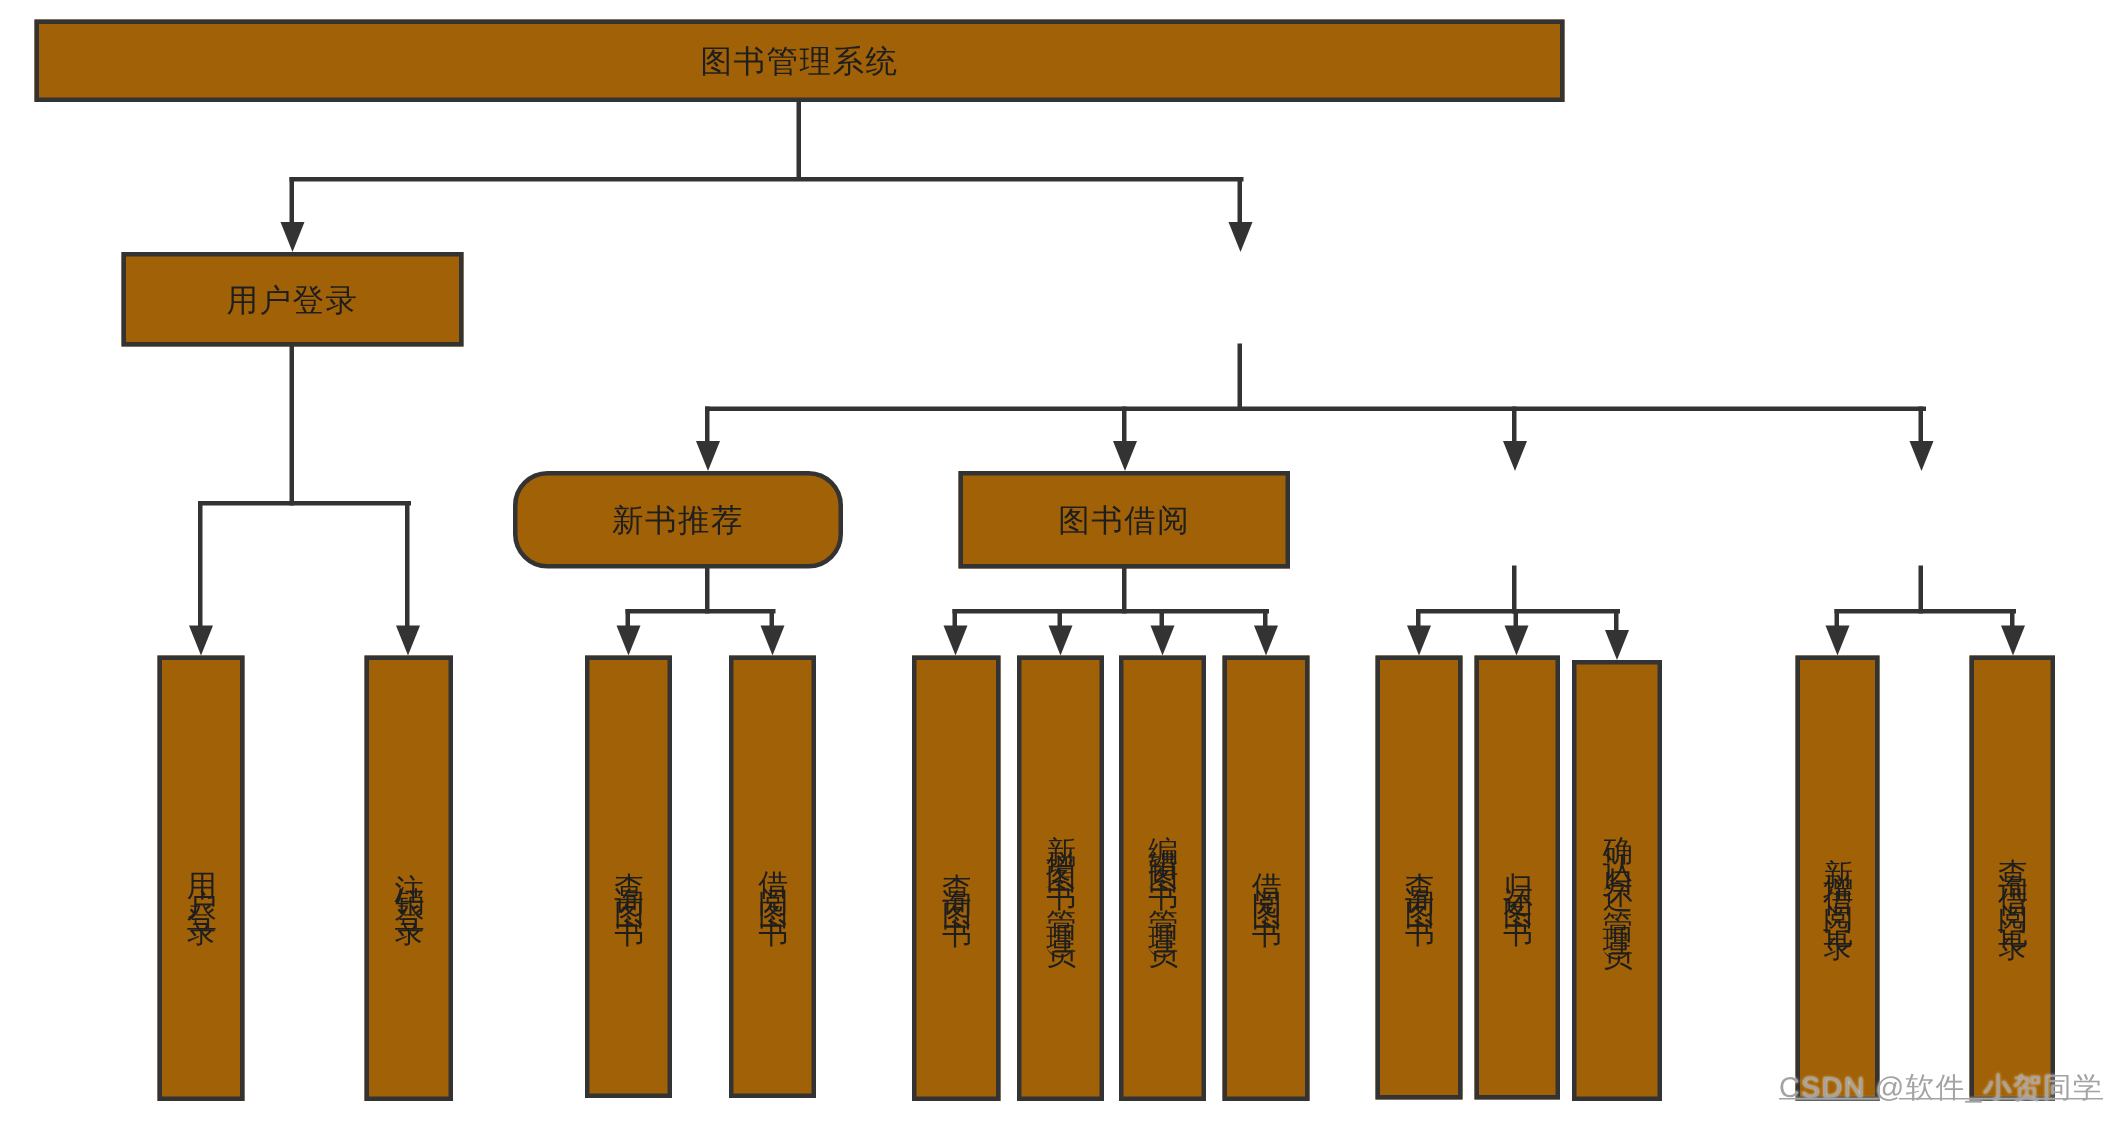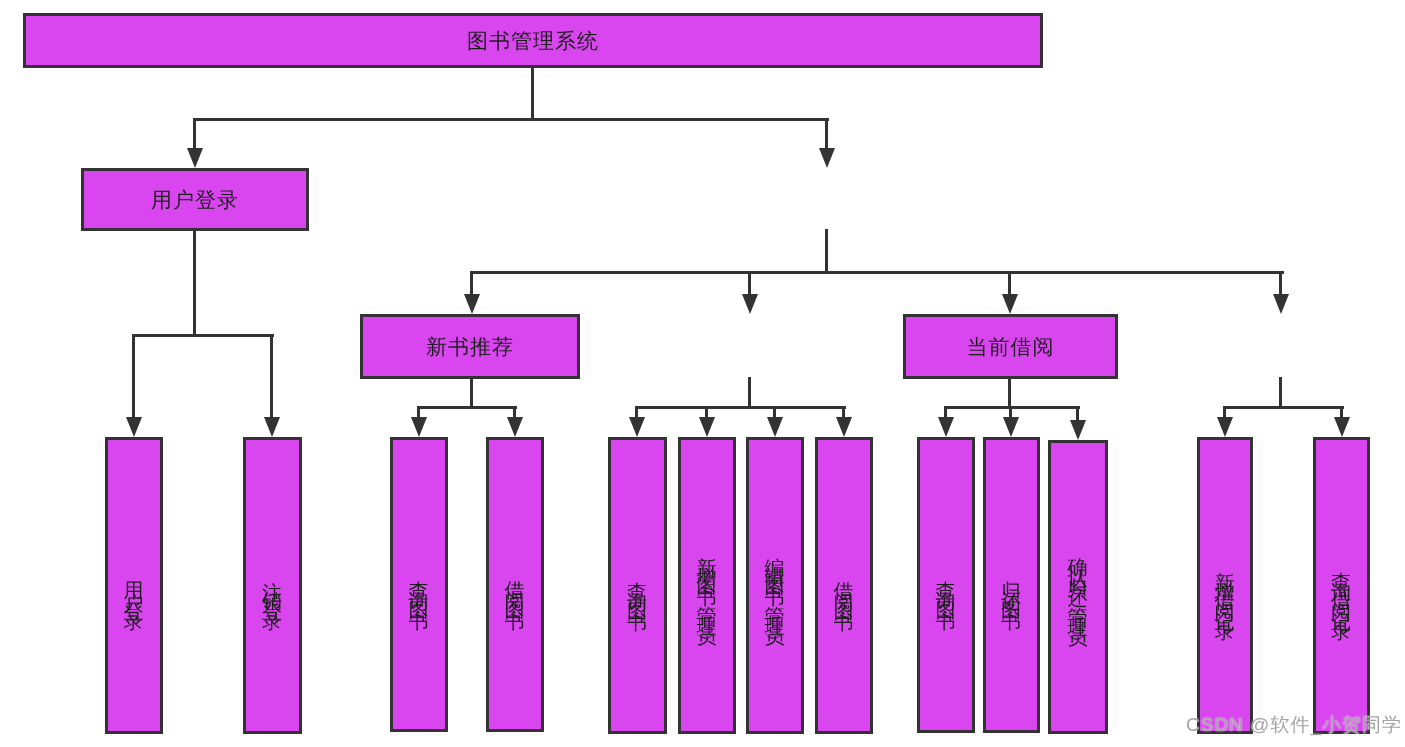--- a/index.html
+++ b/index.html
@@ -1,39 +1,39 @@
 <!DOCTYPE html>
 <html><head>
 <meta charset="utf-8">
 <style>
   html,body{margin:0;padding:0;background:#ffffff;}
   #stage{
     position:relative;width:1405px;height:747px;background:#ffffff;overflow:hidden;
     font-family:"Liberation Sans","DejaVu Sans",sans-serif;color:#222;
   }
   .box{
-    position:absolute;border:3px solid #333;background:#d946ef;box-sizing:border-box;
+    position:absolute;border:3px solid #333;background:#a16207;box-sizing:border-box;
     display:flex;align-items:center;justify-content:center;
   }
   .hlabel{font-size:21px;color:#1e1e1e;letter-spacing:1px;white-space:nowrap;}
   .vlabel{
     writing-mode:vertical-rl;text-orientation:mixed;
     font-size:20px;color:#1e1e1e;letter-spacing:10px;line-height:1;white-space:nowrap;
   }
   .vl{position:absolute;width:3px;background:#333;}
   .hl{position:absolute;height:3px;background:#333;}
   .arrow{
     position:absolute;width:0;height:0;
     border-left:8px solid transparent;border-right:8px solid transparent;
     border-top:20px solid #333;
   }
   .watermark{
     position:absolute;left:1186px;top:712px;z-index:10;
     font-size:19px;letter-spacing:1px;white-space:nowrap;
-    color:#a3a3a3;text-shadow:0 0 2px #ffffff;
+    color:#a3a3a3;text-shadow:0 0 2px #ffffff;text-decoration:underline;
   }
 </style>
 </head>
 <body>
 
 <div id="stage">
 
   <div class="box" style="left:23px;top:13px;width:1020px;height:55px;">
     <span class="hlabel">图书管理系统</span>
   </div>
@@ -60,25 +60,25 @@
   <div class="hl" style="left:470px;top:271px;width:814px;"></div>
   <div class="vl" style="left:470px;top:271px;height:27px;"></div>
   <div class="arrow" style="left:464px;top:294px;"></div>
   <div class="vl" style="left:748px;top:271px;height:27px;"></div>
   <div class="arrow" style="left:742px;top:294px;"></div>
   <div class="vl" style="left:1008px;top:271px;height:27px;"></div>
   <div class="arrow" style="left:1002px;top:294px;"></div>
   <div class="vl" style="left:1279px;top:271px;height:27px;"></div>
   <div class="arrow" style="left:1273px;top:294px;"></div>
 
-  <div class="box" style="left:360px;top:314px;width:220px;height:65px;">
+  <div class="box" style="left:342px;top:314px;width:220px;height:65px;border-radius:23px;">
     <span class="hlabel">新书推荐</span>
   </div>
-  <div class="box" style="left:903px;top:314px;width:215px;height:65px;">
-    <span class="hlabel">当前借阅</span>
+  <div class="box" style="left:639px;top:314px;width:221px;height:65px;">
+    <span class="hlabel">图书借阅</span>
   </div>
 
   <div class="vl" style="left:470px;top:377px;height:32px;"></div>
   <div class="hl" style="left:417px;top:406px;width:100px;"></div>
   <div class="vl" style="left:417px;top:406px;height:15px;"></div>
   <div class="arrow" style="left:411px;top:417px;"></div>
   <div class="vl" style="left:513px;top:406px;height:15px;"></div>
   <div class="arrow" style="left:507px;top:417px;"></div>
 
   <div class="vl" style="left:748px;top:377px;height:32px;"></div>

